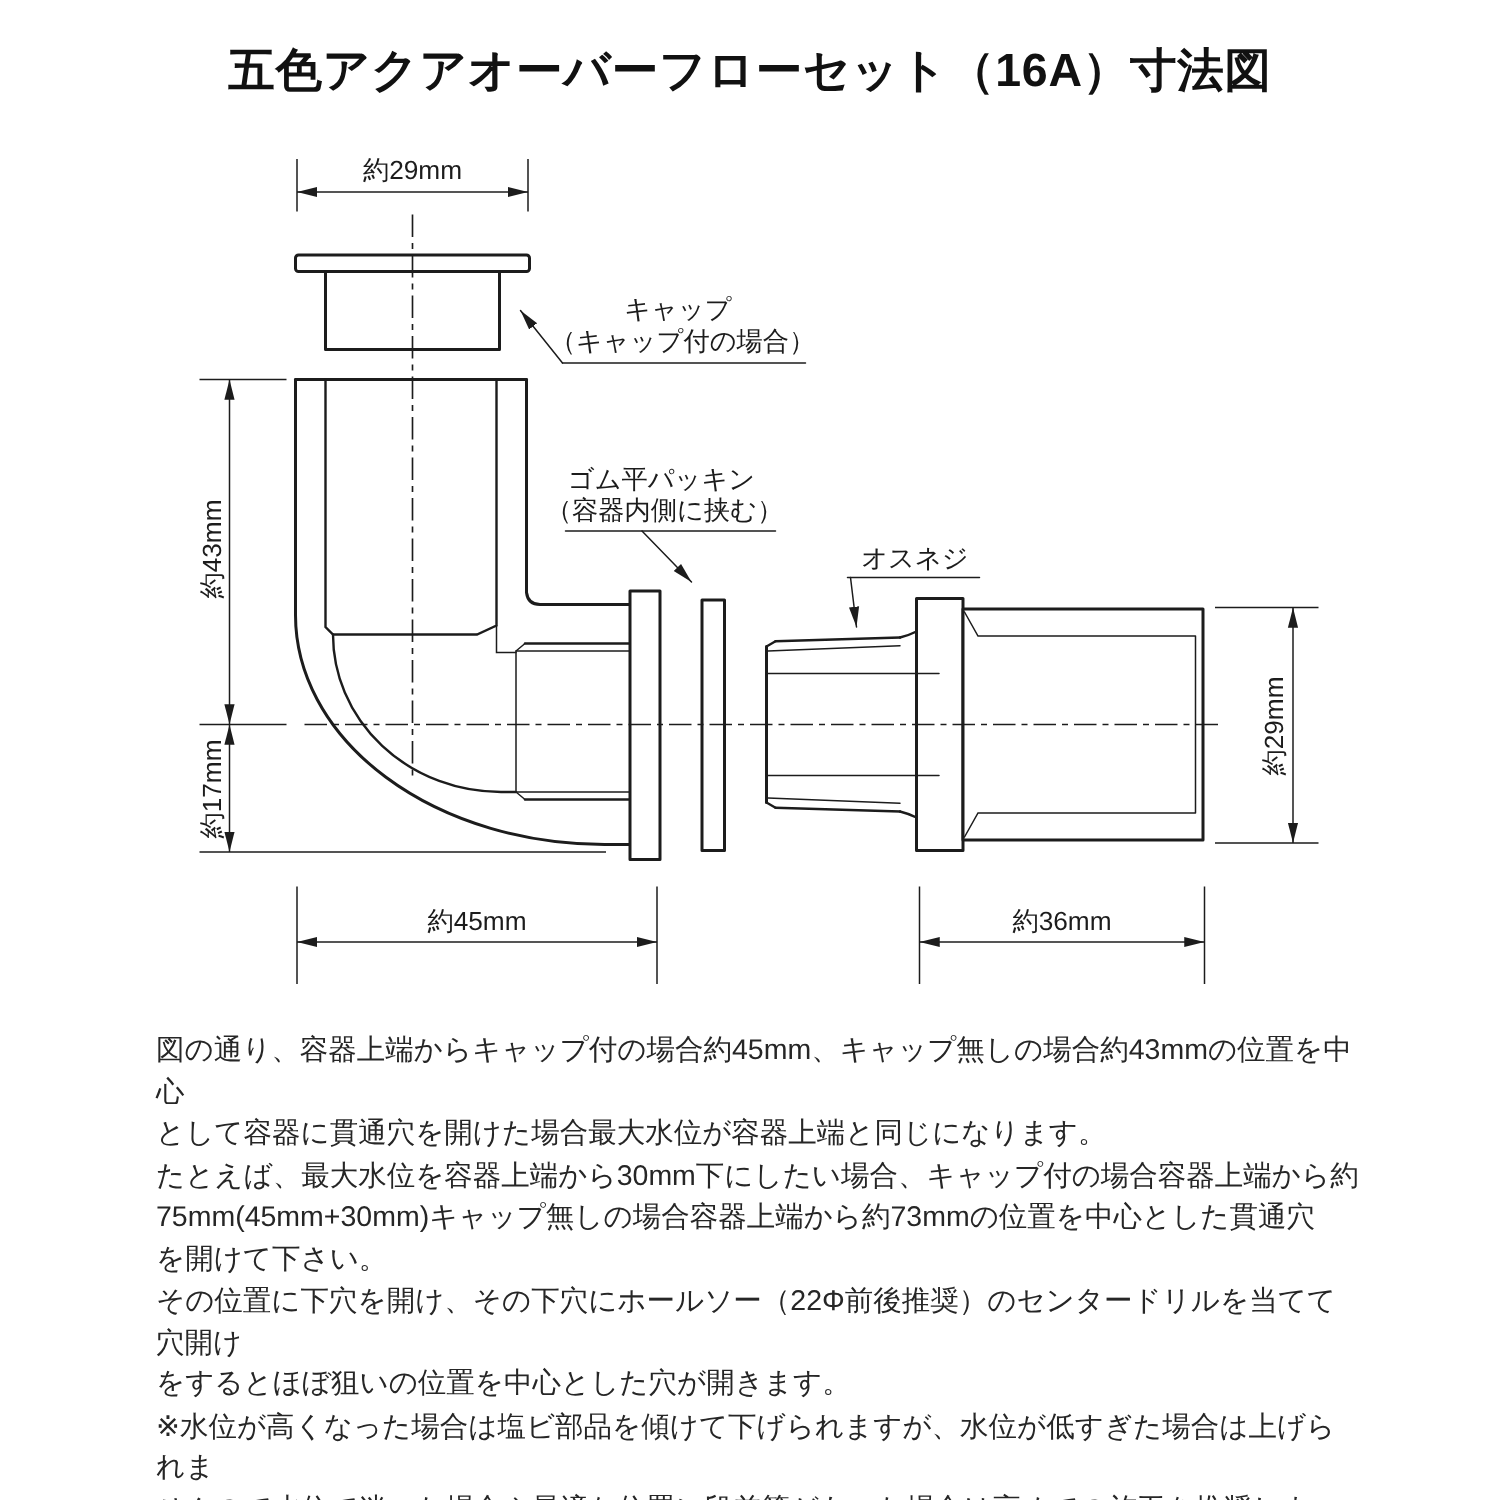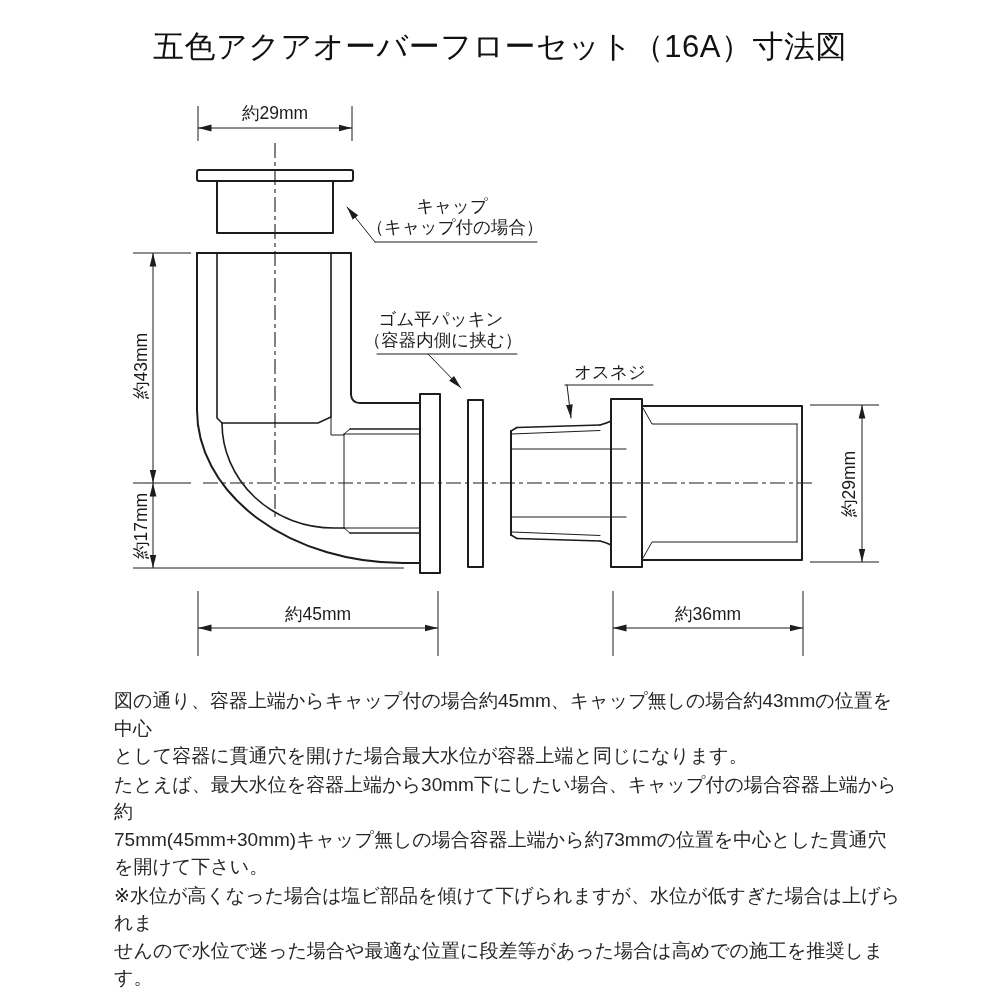--- a/index.html
+++ b/index.html
@@ -7,39 +7,39 @@
     width:1000px;height:1000px;
     background:#ffffff;
     font-family:"Liberation Sans","DejaVu Sans",sans-serif;
     color:#262626;
     overflow:hidden;
     position:relative;
   }
   .page-title{
     position:absolute;top:26px;left:0;width:1000px;
     text-align:center;
-    font-size:31px;font-weight:normal;color:#111;
+    font-size:31px;font-weight:bold;color:#111;
     letter-spacing:0.5px;
   }
   .diagram-wrap{position:absolute;top:0;left:0;text-align:right;}
   svg{display:block;}
   .ol{stroke:#1c1c1c;stroke-width:2;fill:none;stroke-linejoin:round;stroke-linecap:round;}
   .olf{stroke:#1c1c1c;stroke-width:2;fill:#ffffff;stroke-linejoin:round;}
   .ml{stroke:#1c1c1c;stroke-width:1.6;fill:none;stroke-linecap:round;}
   .tl{stroke:#1c1c1c;stroke-width:1;fill:none;stroke-linecap:round;}
   .cl{stroke:#1c1c1c;stroke-width:1.1;fill:none;stroke-dasharray:15 4 4 4;}
   .ext{stroke:#1c1c1c;stroke-width:1;fill:none;}
   .dim{stroke:#1c1c1c;stroke-width:1;fill:none;}
   .dtext{font-size:17.5px;fill:#1c1c1c;}
   .ltext{font-size:17.5px;fill:#1c1c1c;}
   .notes{
     position:absolute;left:102px;top:687px;width:806px;
     font-size:19px;line-height:27.5px;color:#262626;
   }
-  .notes p{margin:0 0 1px 12px;white-space:pre-line;}
+  .notes p{margin:0 0 1px 2px;white-space:pre-line;}
 </style>
 </head>
 <body>
 
 <div class="page-title">五色アクアオーバーフローセット（16A）寸法図</div>
 
 <div class="diagram-wrap">
 <svg width="1000" height="678" viewBox="0 0 1000 678">
   <defs>
     <marker id="arr" viewBox="0 0 14 8" refX="13.5" refY="4" markerWidth="14" markerHeight="8" orient="auto-start-reverse" markerUnits="userSpaceOnUse">
@@ -151,15 +151,17 @@
   </g>
 </svg>
 </div>
 
 <div class="notes">
   <p>図の通り、容器上端からキャップ付の場合約45mm、キャップ無しの場合約43mmの位置を中心
 として容器に貫通穴を開けた場合最大水位が容器上端と同じになります。</p>
   <p>たとえば、最大水位を容器上端から30mm下にしたい場合、キャップ付の場合容器上端から約
 75mm(45mm+30mm)キャップ無しの場合容器上端から約73mmの位置を中心とした貫通穴
 を開けて下さい。</p>
+  <p>その位置に下穴を開け、その下穴にホールソー（22Φ前後推奨）のセンタードリルを当てて穴開け
+をするとほぼ狙いの位置を中心とした穴が開きます。</p>
   <p>※水位が高くなった場合は塩ビ部品を傾けて下げられますが、水位が低すぎた場合は上げられま
 せんので水位で迷った場合や最適な位置に段差等があった場合は高めでの施工を推奨します。</p>
 </div>
 
 </body></html>

